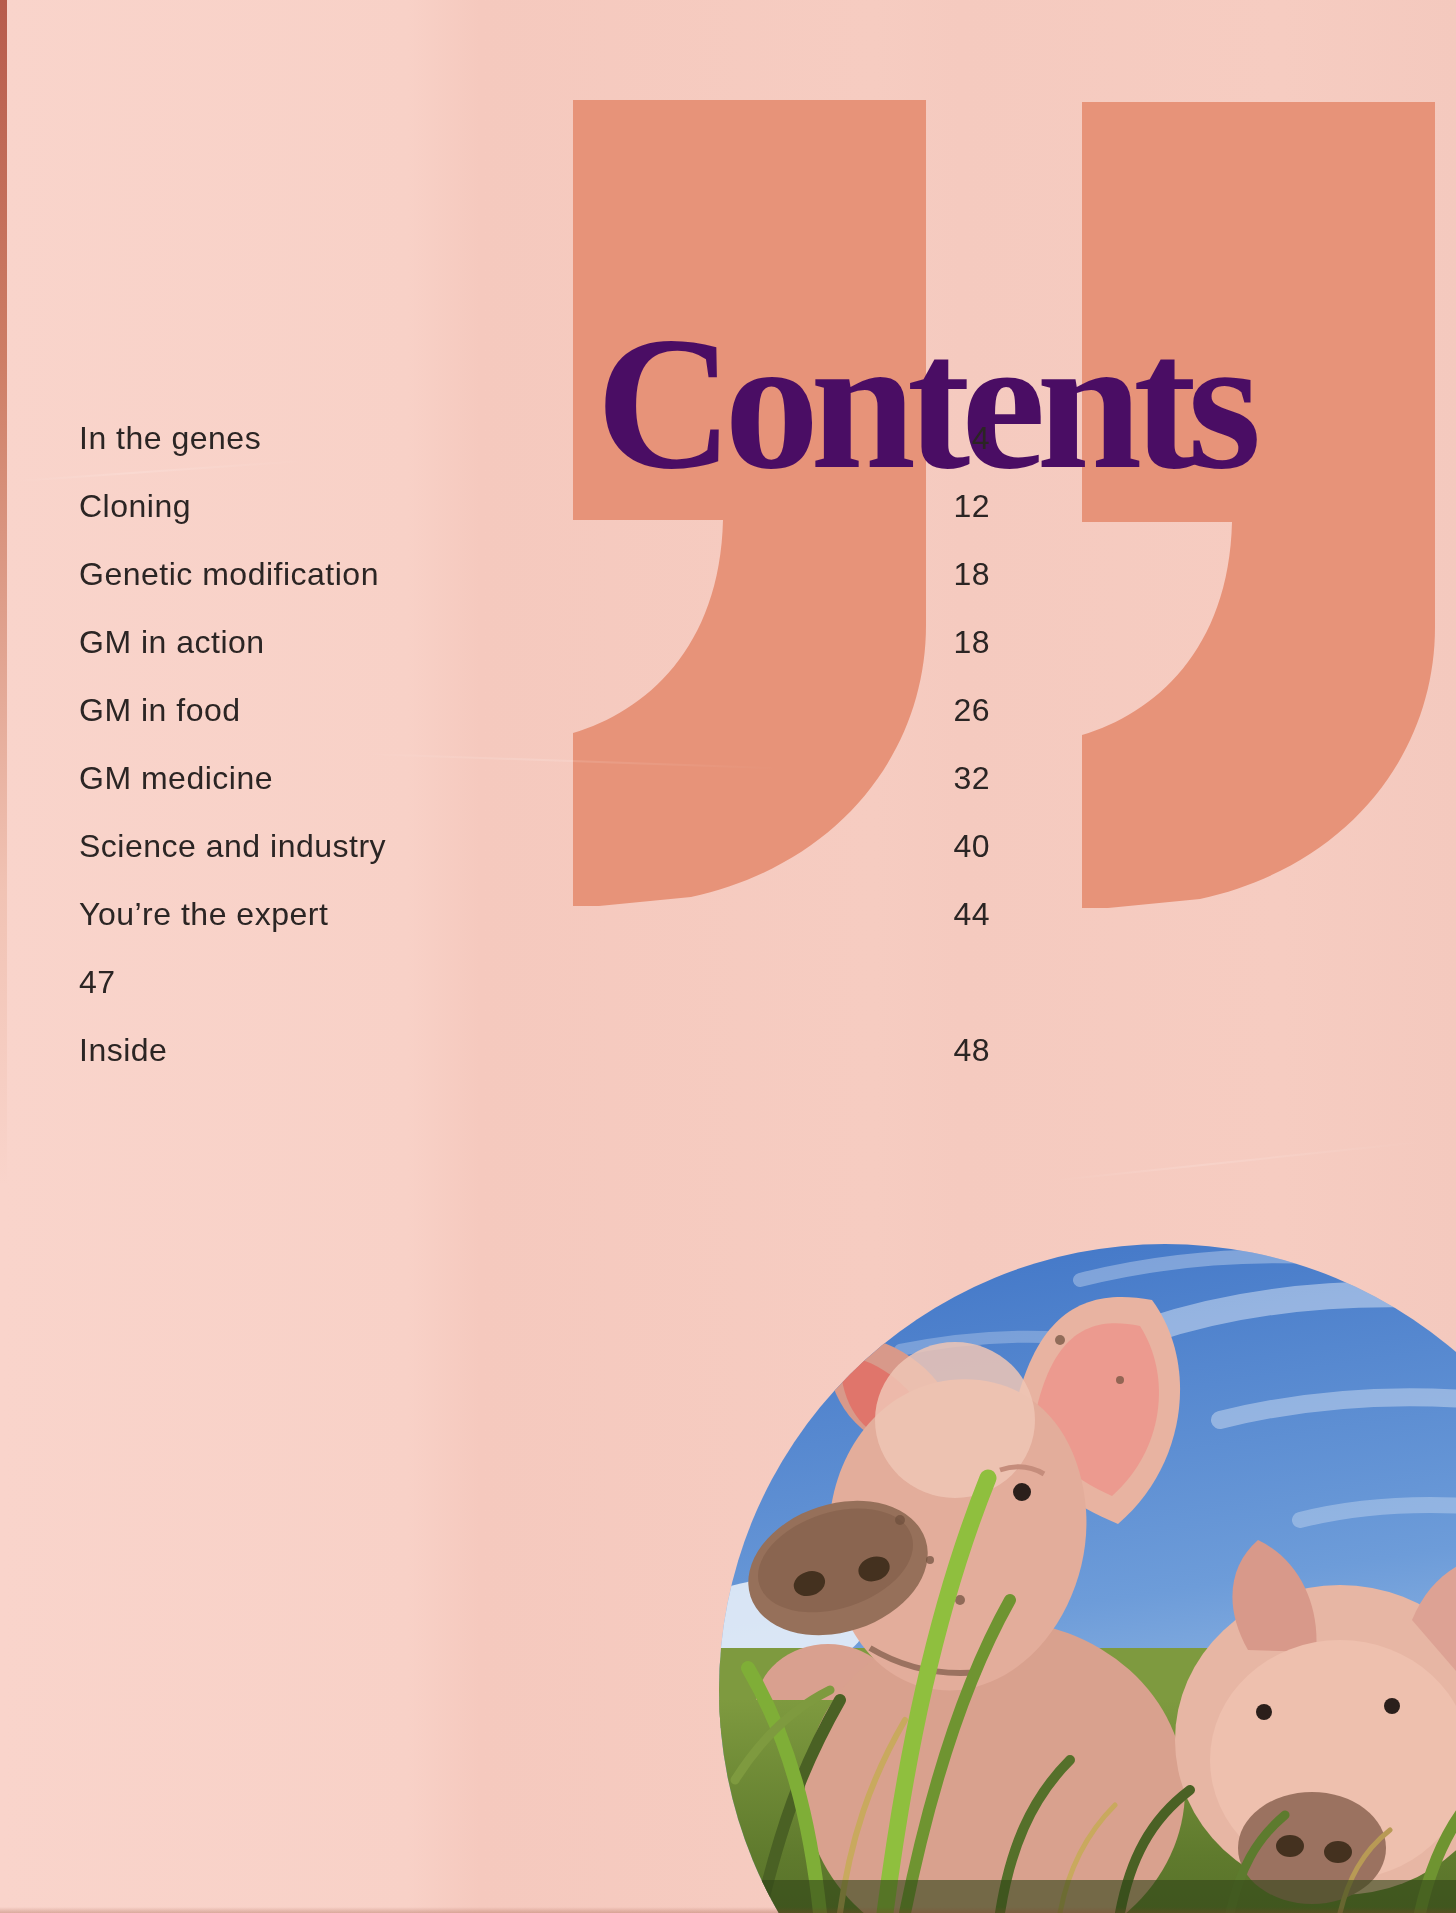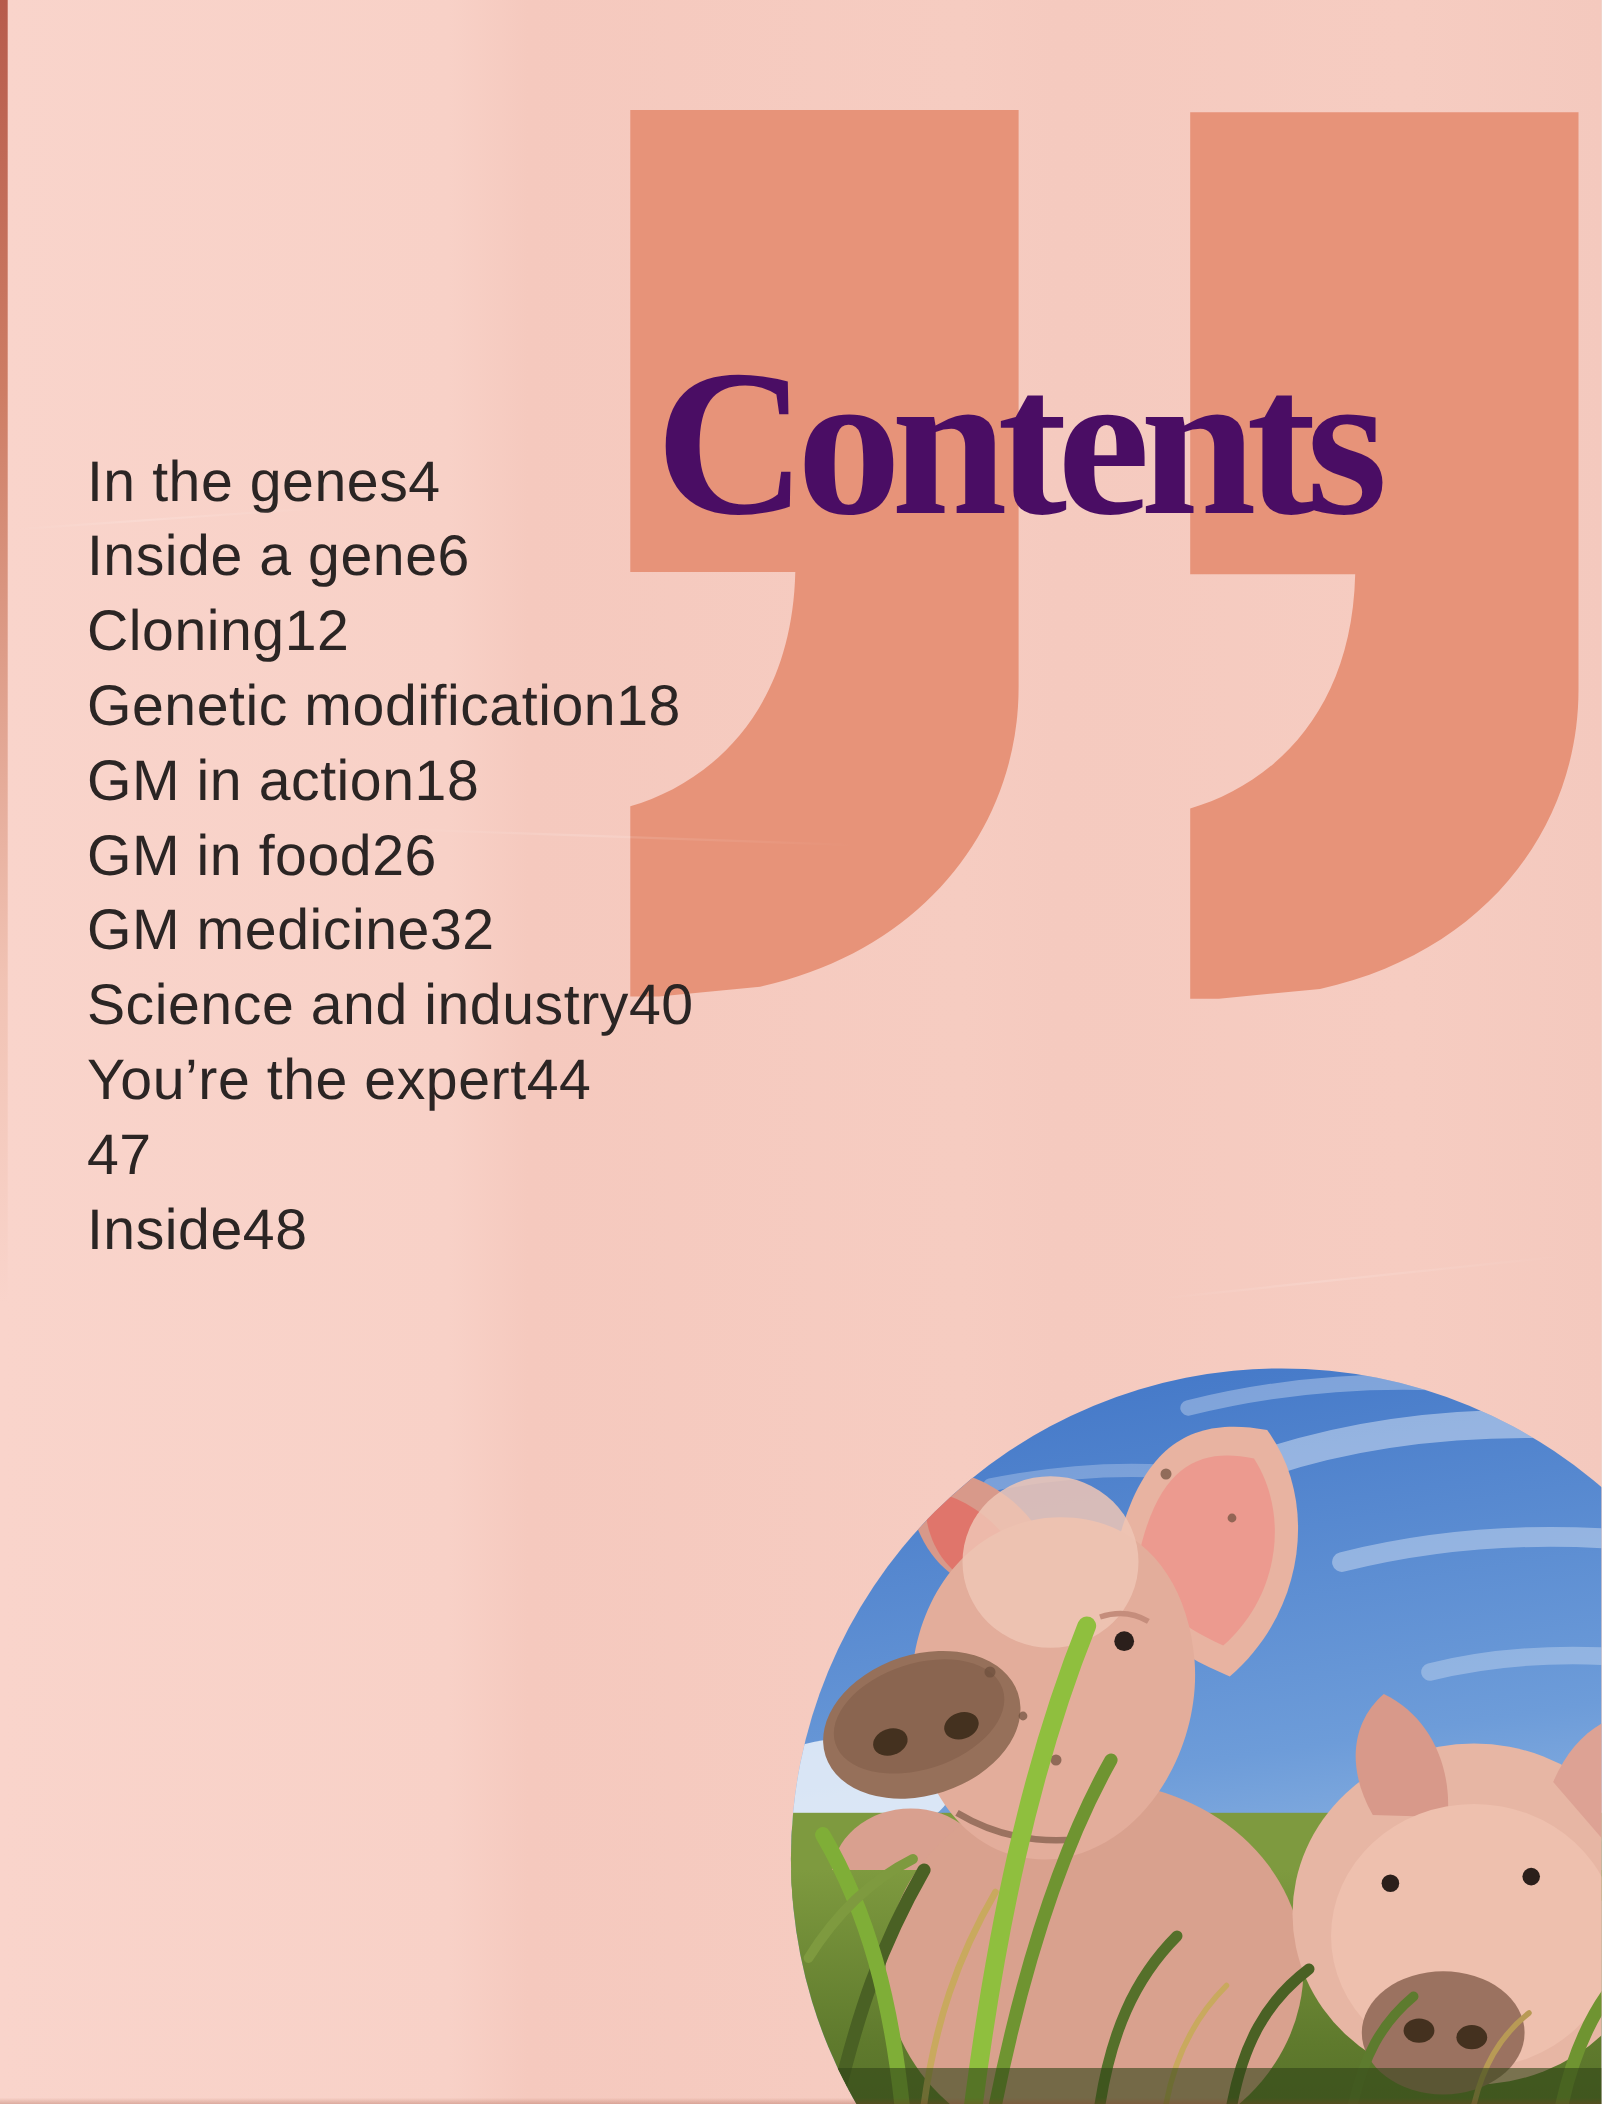--- a/index.html
+++ b/index.html
@@ -24,23 +24,23 @@
     font-size:190px;line-height:1;letter-spacing:-9px;
     color:var(--title-purple,#4a0d64);
     white-space:nowrap;
   }
   
   .toc{
     position:absolute;left:79px;top:404px;width:911px;
     color:var(--text-dark,#2b2524);
   }
   .toc-row{
-    display:flex;
+    display:flex;justify-content:space-between;
     height:68px;line-height:68px;
-    font-size:52px;letter-spacing:0.5px;
+    font-size:32px;letter-spacing:0.5px;
   }
   .toc-row .num{text-align:right;}
   
   .edge-left{
     position:absolute;left:0;top:0;width:7px;height:62%;
     background:linear-gradient(180deg,#a63d2c 0%,#c2674b 30%,rgba(220,150,120,.35) 75%,rgba(220,150,120,0) 100%);
     opacity:.8;
   }
   .edge-bottom{
     position:absolute;left:0;bottom:0;width:100%;height:6px;
@@ -168,24 +168,20 @@
   </svg>
 
   <h1 class="title">Contents</h1>
 
   <div class="toc">
     <div class="toc-row">
       <span class="lbl">In the genes</span>
       <span class="num">4</span>
     </div>
     <div class="toc-row">
-      <span class="lbl">Inside a gene</span>
-      <span class="num">6</span>
-    </div>
-    <div class="toc-row">
       <span class="lbl">Cloning</span>
       <span class="num">12</span>
     </div>
     <div class="toc-row">
       <span class="lbl">Genetic modification</span>
       <span class="num">18</span>
     </div>
     <div class="toc-row">
       <span class="lbl">GM in action</span>
       <span class="num">18</span>

